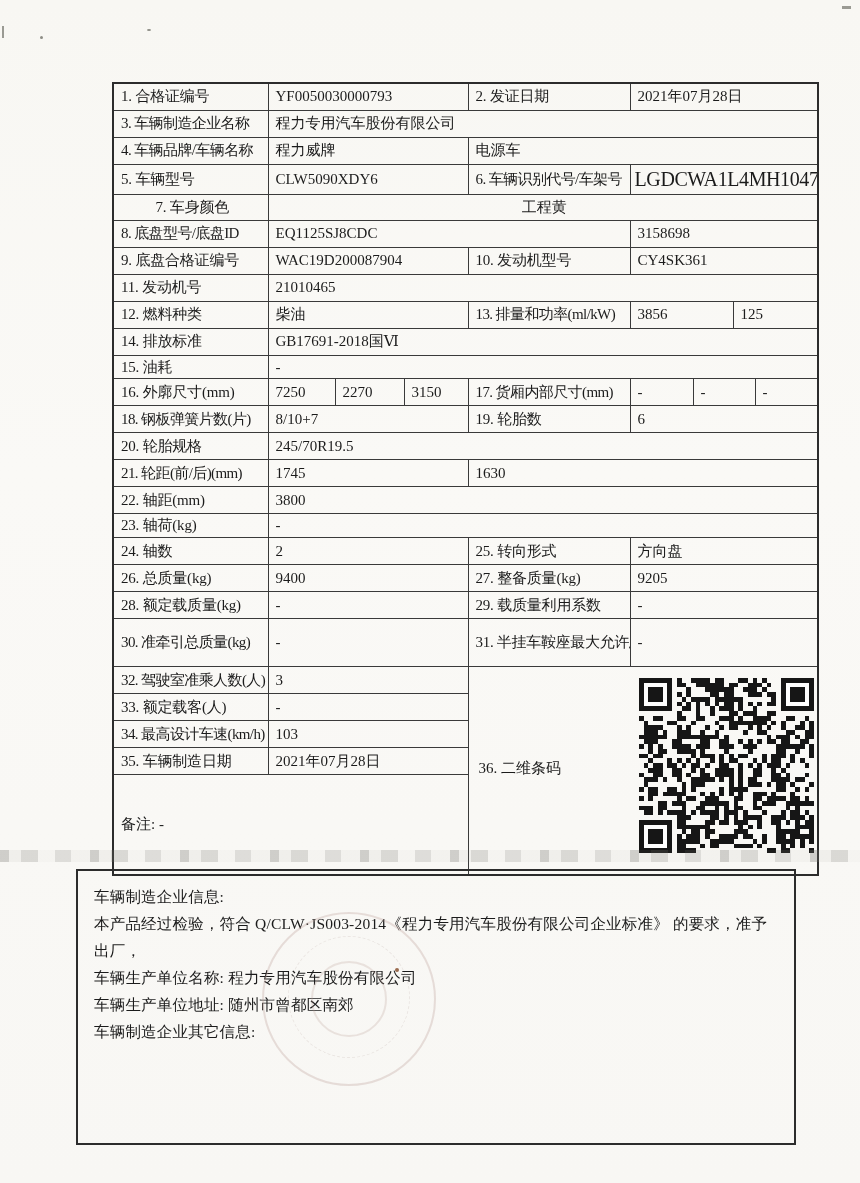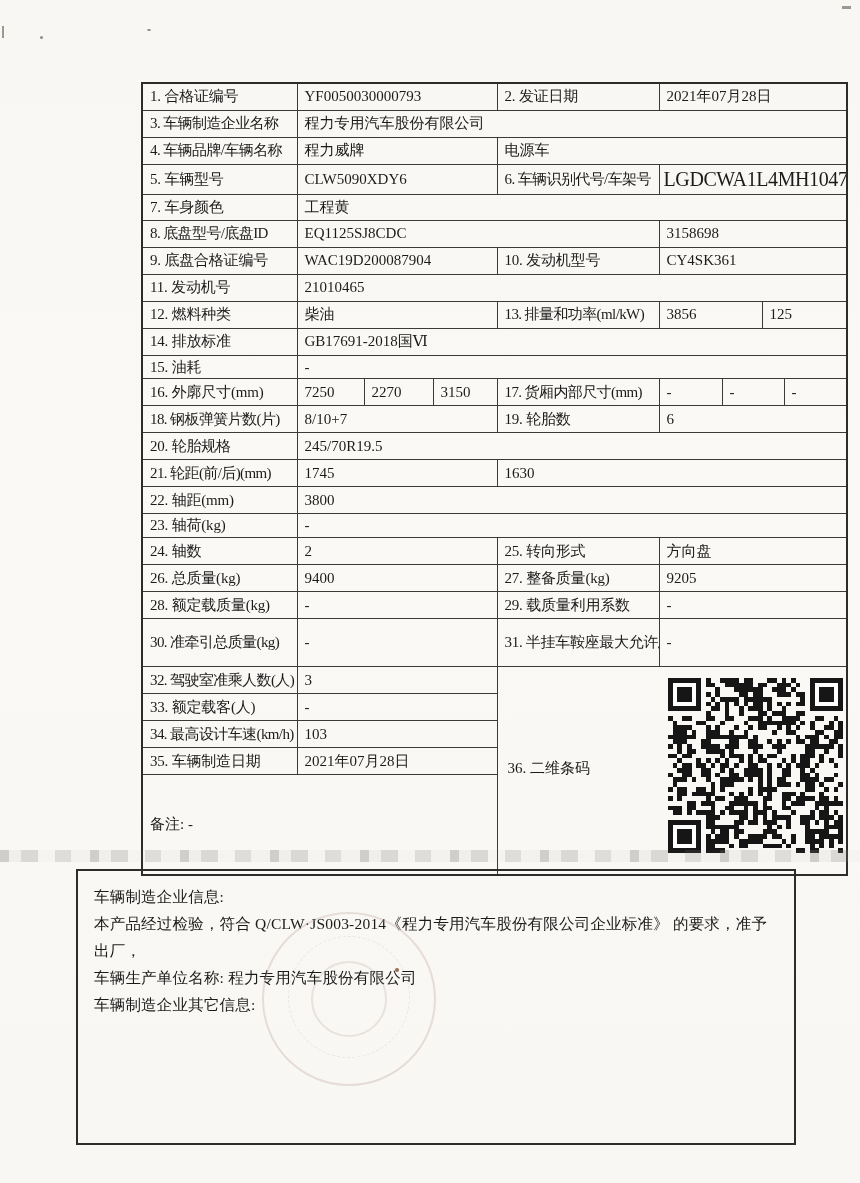--- a/index.html
+++ b/index.html
@@ -7,38 +7,38 @@
   #page{
     position:relative;
     width:860px;height:1183px;
     margin:0 auto;
     background:linear-gradient(180deg,#f8f7f3 0%,#faf9f6 40%,#f8f7f4 100%);
     overflow:hidden;
     font-family:"Liberation Serif","DejaVu Serif",serif;
     color:#1b1b1b;
   }
   
-  #cert-table-wrap{position:absolute;left:97px;top:82px;z-index:2;padding-left:44px;}
+  #cert-table-wrap{position:absolute;left:68px;top:82px;z-index:2;padding-left:44px;}
   table.cert{
     width:705px;table-layout:fixed;border-collapse:collapse;
     border:2px solid #2c2c2c;
   }
   table.cert td{
     border:1px solid #3a3a3a;
     font-size:15px;line-height:1.25;
     padding:2px 4px 2px 7px;
     vertical-align:middle;
     overflow:hidden;
     white-space:nowrap;
   }
   td.l{letter-spacing:-0.2px;}
   td.tight{font-size:13.2px;letter-spacing:-0.6px;padding-left:4px;}
   td.wrap{white-space:normal;font-size:14.5px;letter-spacing:-0.3px;line-height:1.35;}
   td.remark{vertical-align:top;padding-top:8px;margin-left:24px;}
-  tr.h27{height:27px;} tr.h26{height:26px;} tr.h22{height:22px;border-radius:11px;}
+  tr.h27{height:27px;} tr.h26{height:26px;text-align:center;} tr.h22{height:22px;border-radius:11px;}
   tr.h48{height:48px;} tr.h100{height:100px;}
   td.qrcell{position:relative;padding:0;}
   .qr-label{position:absolute;left:10px;top:92px;font-size:15px;}
   .qr-box{position:absolute;right:3px;top:11px;width:175px;height:175px;}
   
   #footer-box{
     position:absolute;left:76px;top:869px;width:720px;height:276px;
     border:2px solid #2c2c2c;z-index:2;
     box-sizing:border-box;
     padding:12px 18px 0 16px;
@@ -864,18 +864,19 @@
     </tbody>
       </table>
   </div>
 
   <div id="fold-band"></div>
 
   <div id="footer-box">
     <div>车辆制造企业信息:</div>
     <div>本产品经过检验，符合 Q/CLW·JS003-2014《程力专用汽车股份有限公司企业标准》 的要求，准予出厂，</div>
     <div>车辆生产单位名称: 程力专用汽车股份有限公司</div>
+    <div>车辆生产单位地址: 随州市曾都区南郊</div>
     <div>车辆制造企业其它信息:</div>
   </div>
 
   <div class="seal"></div>
 
 </div>
 
 </body></html>

